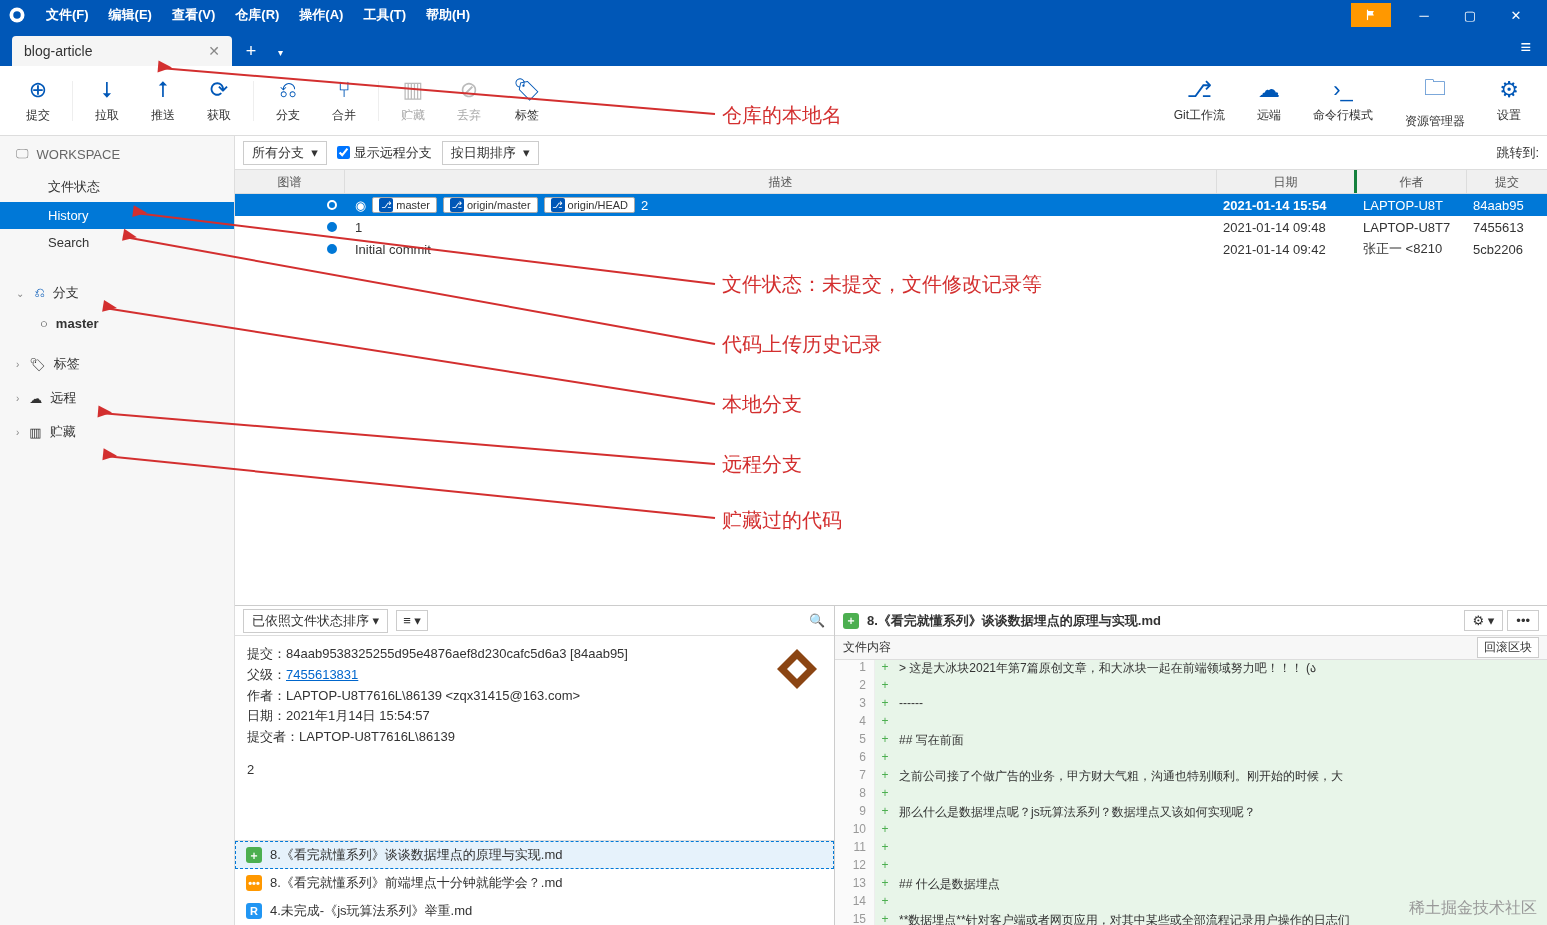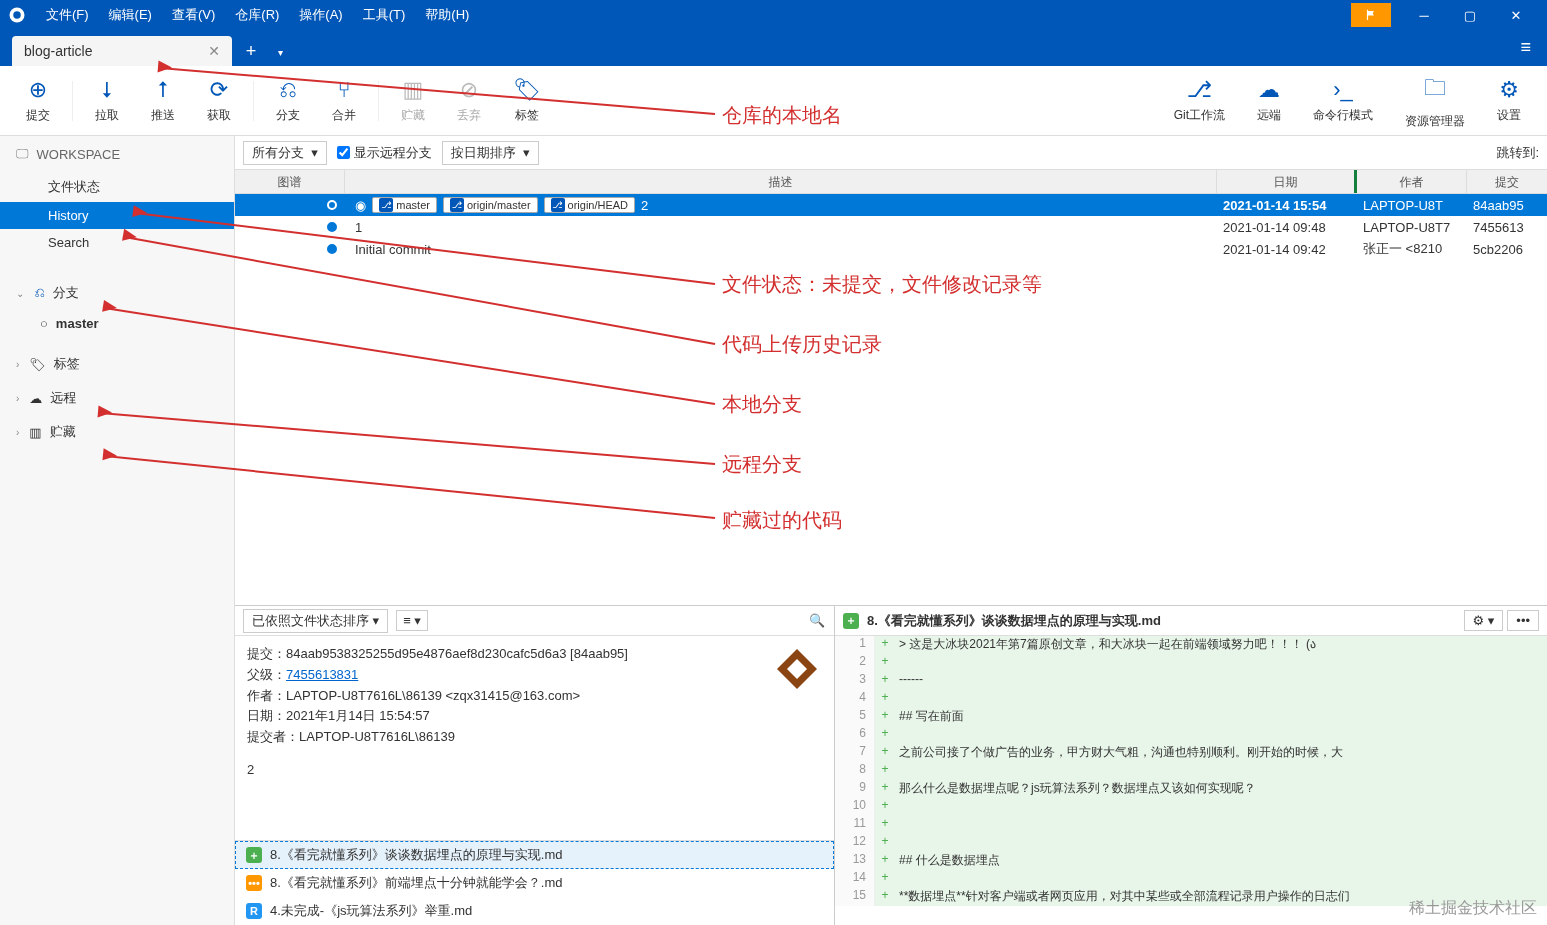--- a/index.html
+++ b/index.html
@@ -1,19 +1,19 @@
 <!DOCTYPE html>
 <html><head>
 <meta charset="utf-8">
 <style>
 * { margin: 0; padding: 0; box-sizing: border-box; font-family: "Microsoft YaHei", Arial, sans-serif; }
 body { width: 1547px; height: 925px; background: #fff; overflow: hidden; font-size: 13px; color: #333; position: relative; }
 .menubar { background: #0057b7; height: 30px; display: flex; align-items: center; color: #fff; padding: 0 8px; }
 .menubar .logo { width: 18px; height: 18px; margin-right: 10px; }
-.menubar .menu-item { padding: 0 10px; font-size: 13px; cursor: pointer; }
+.menubar .menu-item { padding: 0 10px; font-size: 13px; cursor: pointer; font-weight: bold; }
 .menubar .spacer { flex: 1; }
 .menubar .flag { width: 40px; height: 24px; background: #ff9800; display: flex; align-items: center; justify-content: center; margin-right: 10px; }
 .menubar .win-btn { width: 46px; height: 30px; display: flex; align-items: center; justify-content: center; cursor: pointer; }
 .tabbar { background: #0057b7; height: 36px; display: flex; align-items: flex-end; padding-left: 12px; }
 .tab { background: #f5f5f5; height: 30px; min-width: 220px; border-radius: 4px 4px 0 0; display: flex; align-items: center; padding: 0 12px; font-size: 14px; color: #333; }
 .tab .close { margin-left: auto; color: #888; cursor: pointer; }
 .tab-add { width: 30px; height: 30px; color: #fff; display: flex; align-items: center; justify-content: center; font-size: 18px; cursor: pointer; margin-left: 4px; }
 .tab-chevron { color: #fff; margin-left: 4px; font-size: 10px; padding: 8px; }
 .tabbar .hamburger { margin-left: auto; color: #fff; padding: 8px 16px; font-size: 18px; cursor: pointer; }
 .toolbar { height: 70px; border-bottom: 1px solid #ddd; display: flex; align-items: center; padding: 0 10px; }
@@ -326,20 +326,24 @@
       </div>
       <div class="diff-pane">
         <div class="diff-header">
           <span class="file-badge add">＋</span>
           <span class="fname">8.《看完就懂系列》谈谈数据埋点的原理与实现.md</span>
           <div class="right-controls">
             <div class="gear-btn">⚙ ▾</div>
             <div class="gear-btn">•••</div>
           </div>
         </div>
+        <div class="diff-subheader">
+          <span>文件内容</span>
+          <span style="border:1px solid #ccc;padding:1px 6px;background:#fff">回滚区块</span>
+        </div>
         <div class="diff-content" id="diff-content">
             <div class="diff-line">
               <div class="ln">1</div>
               <div class="marker">+</div>
               <div class="txt">&gt; 这是大冰块2021年第7篇原创文章，和大冰块一起在前端领域努力吧！！！ (ა</div>
             </div>
             <div class="diff-line">
               <div class="ln">2</div>
               <div class="marker">+</div>
               <div class="txt"></div>

